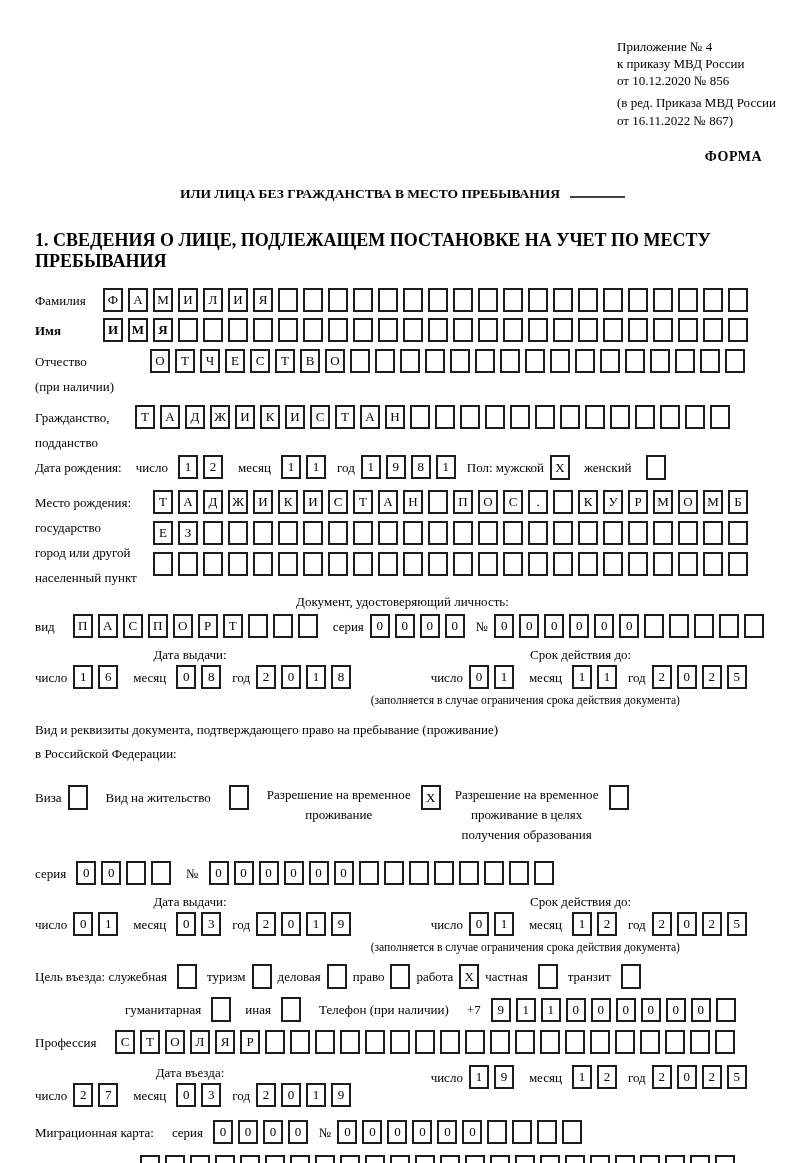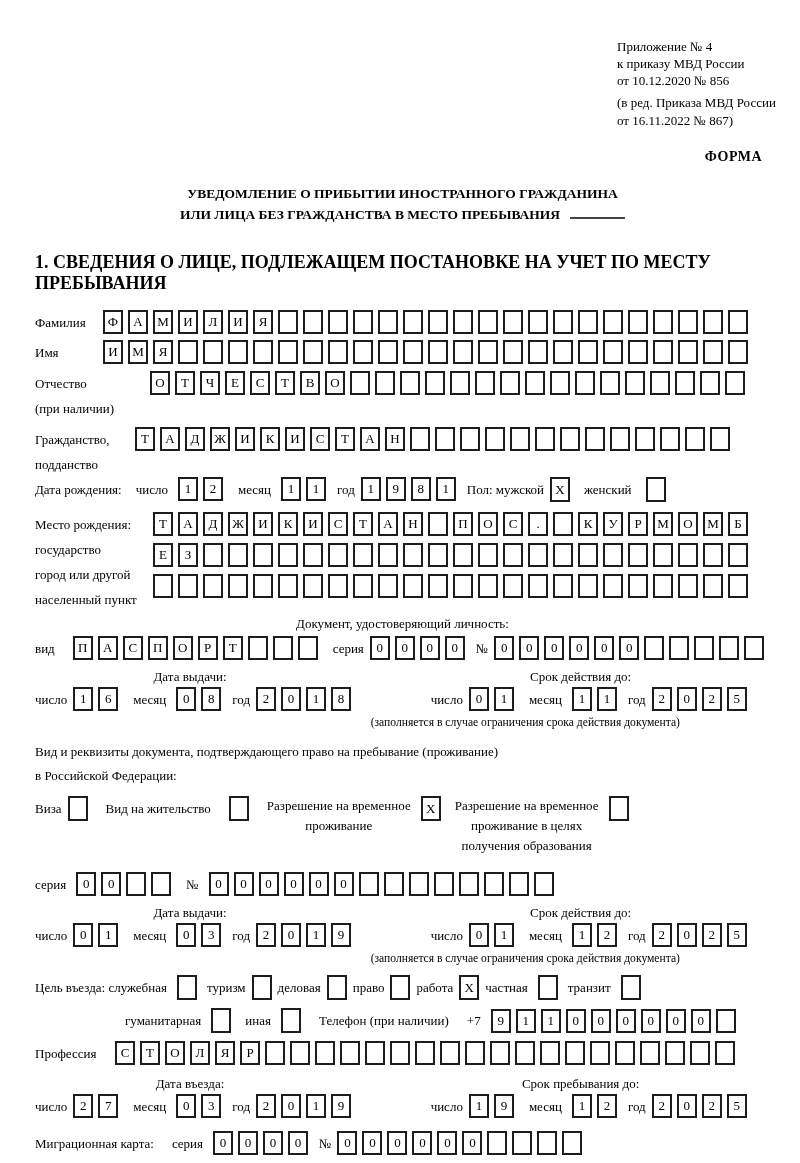--- a/index.html
+++ b/index.html
@@ -49,42 +49,41 @@
   .dp-right { width:345px; }
   .dp-head { text-align:center; width:310px; margin-bottom:2px; }
   .dp-right .dp-head { width:300px; }
   .dp-row { display:flex; align-items:flex-start; }
   .dp-row > span.t { line-height:25px; }
   .dp-note { font-size:11.6px; margin-top:4px; margin-left:-60px; white-space:nowrap; }
 
   .resdoc-line { margin-top:5px; line-height:1.45; }
   .mt14 { margin-top:14px; }
 
-  .viza-row { display:flex; align-items:flex-start; margin-top:10px; }
+  .viza-row { display:flex; align-items:flex-start; margin-top:21px; }
   .viza-row .t { line-height:25px; }
   .vstack { text-align:center; line-height:1.55; }
 
   .note-center { font-size:12px; text-align:center; }
 </style>
 </head>
 <body>
 
 <div class="page">
 
   <div class="hdr">
     <div>Приложение № 4</div>
     <div>к приказу МВД России</div>
     <div>от 10.12.2020 № 856</div>
     <div class="gap">(в ред. Приказа МВД России</div>
     <div>от 16.11.2022 № 867)</div>
   </div>
   <div class="forma">ФОРМА</div>
 
   <div class="title">
-    <div>УВЕДОМЛЕНИЕ О ПРИБЫТИИ ИНОСТРАННОГО ГРАЖДАНИНА</div>
     <div>
       <span>ИЛИ ЛИЦА БЕЗ ГРАЖДАНСТВА В МЕСТО ПРЕБЫВАНИЯ</span><span class="blank-line"></span>
     </div>
   </div>
 
   <div class="sec-head">1. СВЕДЕНИЯ О ЛИЦЕ, ПОДЛЕЖАЩЕМ ПОСТАНОВКЕ НА УЧЕТ ПО МЕСТУ ПРЕБЫВАНИЯ</div>
 
   <div class="frow" style="margin-top:16px;">
     <div class="lbl w68">Фамилия</div>
     <div class="grid">
@@ -110,21 +109,21 @@
         <span class="cell"></span>
         <span class="cell"></span>
         <span class="cell"></span>
         <span class="cell"></span>
         <span class="cell"></span>
         <span class="cell"></span>
         <span class="cell"></span>
       </div>
   </div>
 
-  <div class="frow" style="margin-top:5px;">
+  <div class="frow" style="margin-top:5px;font-weight:bold;">
     <div class="lbl w68">Имя</div>
     <div class="grid">
         <span class="cell">И</span>
         <span class="cell">М</span>
         <span class="cell">Я</span>
         <span class="cell"></span>
         <span class="cell"></span>
         <span class="cell"></span>
         <span class="cell"></span>
         <span class="cell"></span>
@@ -598,21 +597,20 @@
         <span class="t ml6">год</span>
         <span class="grid ml6">
             <span class="cell">2</span>
             <span class="cell">0</span>
             <span class="cell">1</span>
             <span class="cell">9</span>
           </span>
       </div>
     </div>
     <div class="dp-right">
-      <div class="dp-head">Срок пребывания до:</div>
       <div class="dp-row">
         <span class="t">число</span>
         <span class="grid ml6">
             <span class="cell">1</span>
             <span class="cell">9</span>
           </span>
         <span class="t ml10">месяц</span>
         <span class="grid ml10">
             <span class="cell">1</span>
             <span class="cell">2</span>

